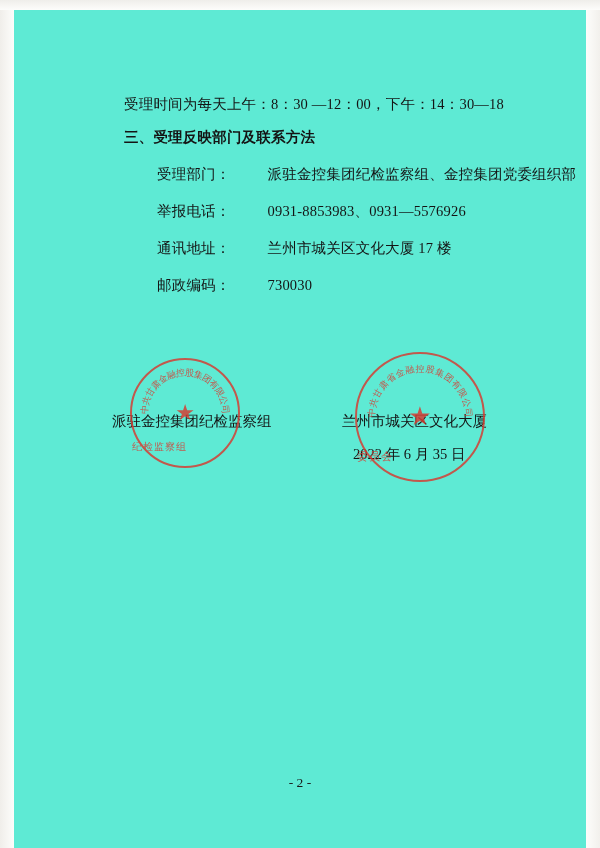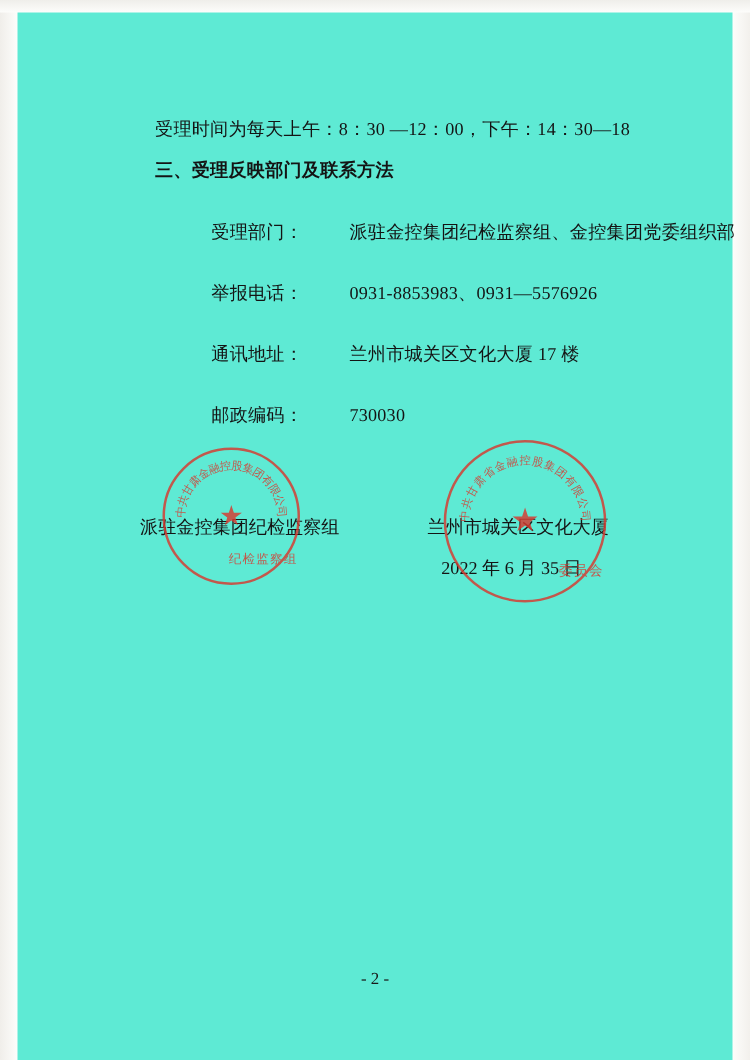--- a/index.html
+++ b/index.html
@@ -56,21 +56,21 @@
   .indent2 {
     text-indent: 29px;
   }
   .heading {
     text-indent: 29px;
     font-weight: bold;
     margin: 0;
   }
   .label-line {
     text-indent: 29px;
-    margin: 16px;
+    margin: 4px;
     white-space: nowrap;
   }
   .lbl {
     display: inline-block;
   }
   .val {
     display: inline-block;
     padding-left: 8px;
   }
   
@@ -145,21 +145,21 @@
     left: 50%;
     top: 50%;
     transform-origin: 0 0;
     white-space: nowrap;
   }
   .seal-bottom-text {
     position: absolute;
     left: 0;
     bottom: 12px;
     width: 100%;
-    text-align: right;
+    text-align: left;
     color: #d8392f;
     font-size: 10px;
     letter-spacing: 1px;
   }
   .seal-right .seal-bottom-text {
     bottom: 16px;
     font-size: 11px;
   }
   .page-number {
     position: absolute;

